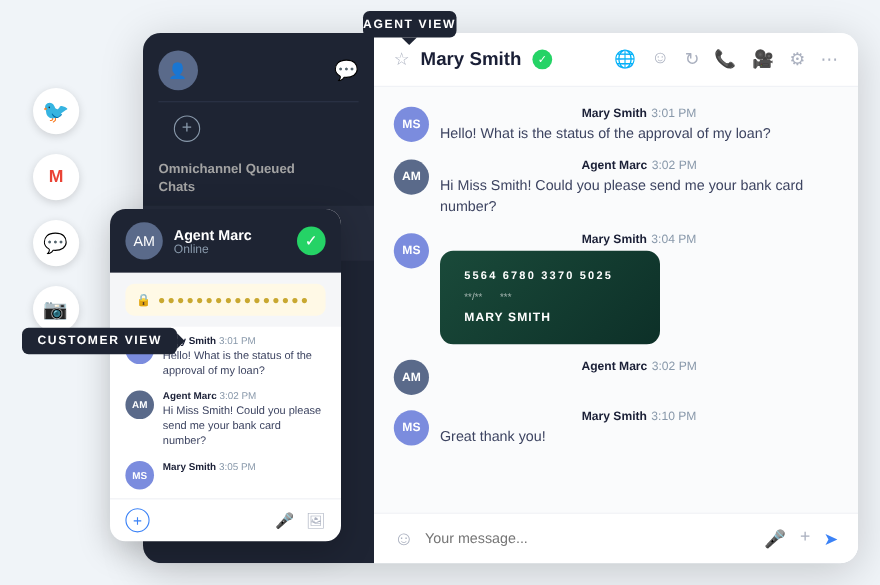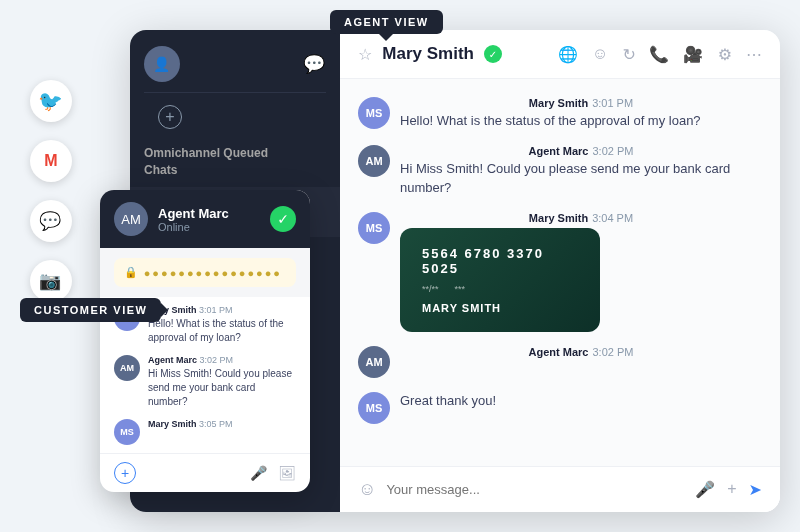--- a/index.html
+++ b/index.html
@@ -226,21 +226,21 @@
     
     .credit-card {
       background: linear-gradient(135deg, #1a4a3a 0%, #0d3028 100%);
       border-radius: 12px;
       padding: 18px 22px;
       width: 200px;
       color: white;
       margin-top: 4px;
     }
     .card-number {
-      font-size: 13px;
+      font-size: 10px;
       letter-spacing: 2px;
       font-weight: 600;
       margin-bottom: 8px;
     }
     .card-details-row {
       display: flex;
       gap: 16px;
       font-size: 9px;
       color: rgba(255,255,255,0.6);
       margin-bottom: 8px;
@@ -282,21 +282,21 @@
     
     .agent-view-label {
       position: absolute;
       top: 10px;
       left: 330px;
       background: #1e2433;
       color: white;
       font-size: 11px;
       font-weight: 700;
       letter-spacing: 1.5px;
-      padding: 6px 14px;
+      padding: 6px 0;
       border-radius: 6px;
       z-index: 20;
     }
     .agent-view-label::after {
       content: '';
       position: absolute;
       bottom: -7px;
       left: 50%;
       transform: translateX(-50%);
       border-left: 7px solid transparent;
@@ -567,20 +567,23 @@
         <div class="msg-content">
           <div class="msg-meta">
             <strong>Agent Marc</strong>3:02 PM
           </div>
         </div>
       </div>
 
       <div class="message-row">
         <div class="msg-avatar" style="background:#7b8cde;">MS</div>
         <div class="msg-content">
+          <div class="msg-meta">
+            <strong>Mary Smith</strong>3:10 PM
+          </div>
           <div class="msg-bubble">Great thank you!</div>
         </div>
       </div>
 
     </div>
 
     <div class="chat-input-bar">
       <span class="chat-input-emoji">☺</span>
       <input class="chat-input-field" placeholder="Your message..." type="text" style="">
       <div class="chat-input-icons">

